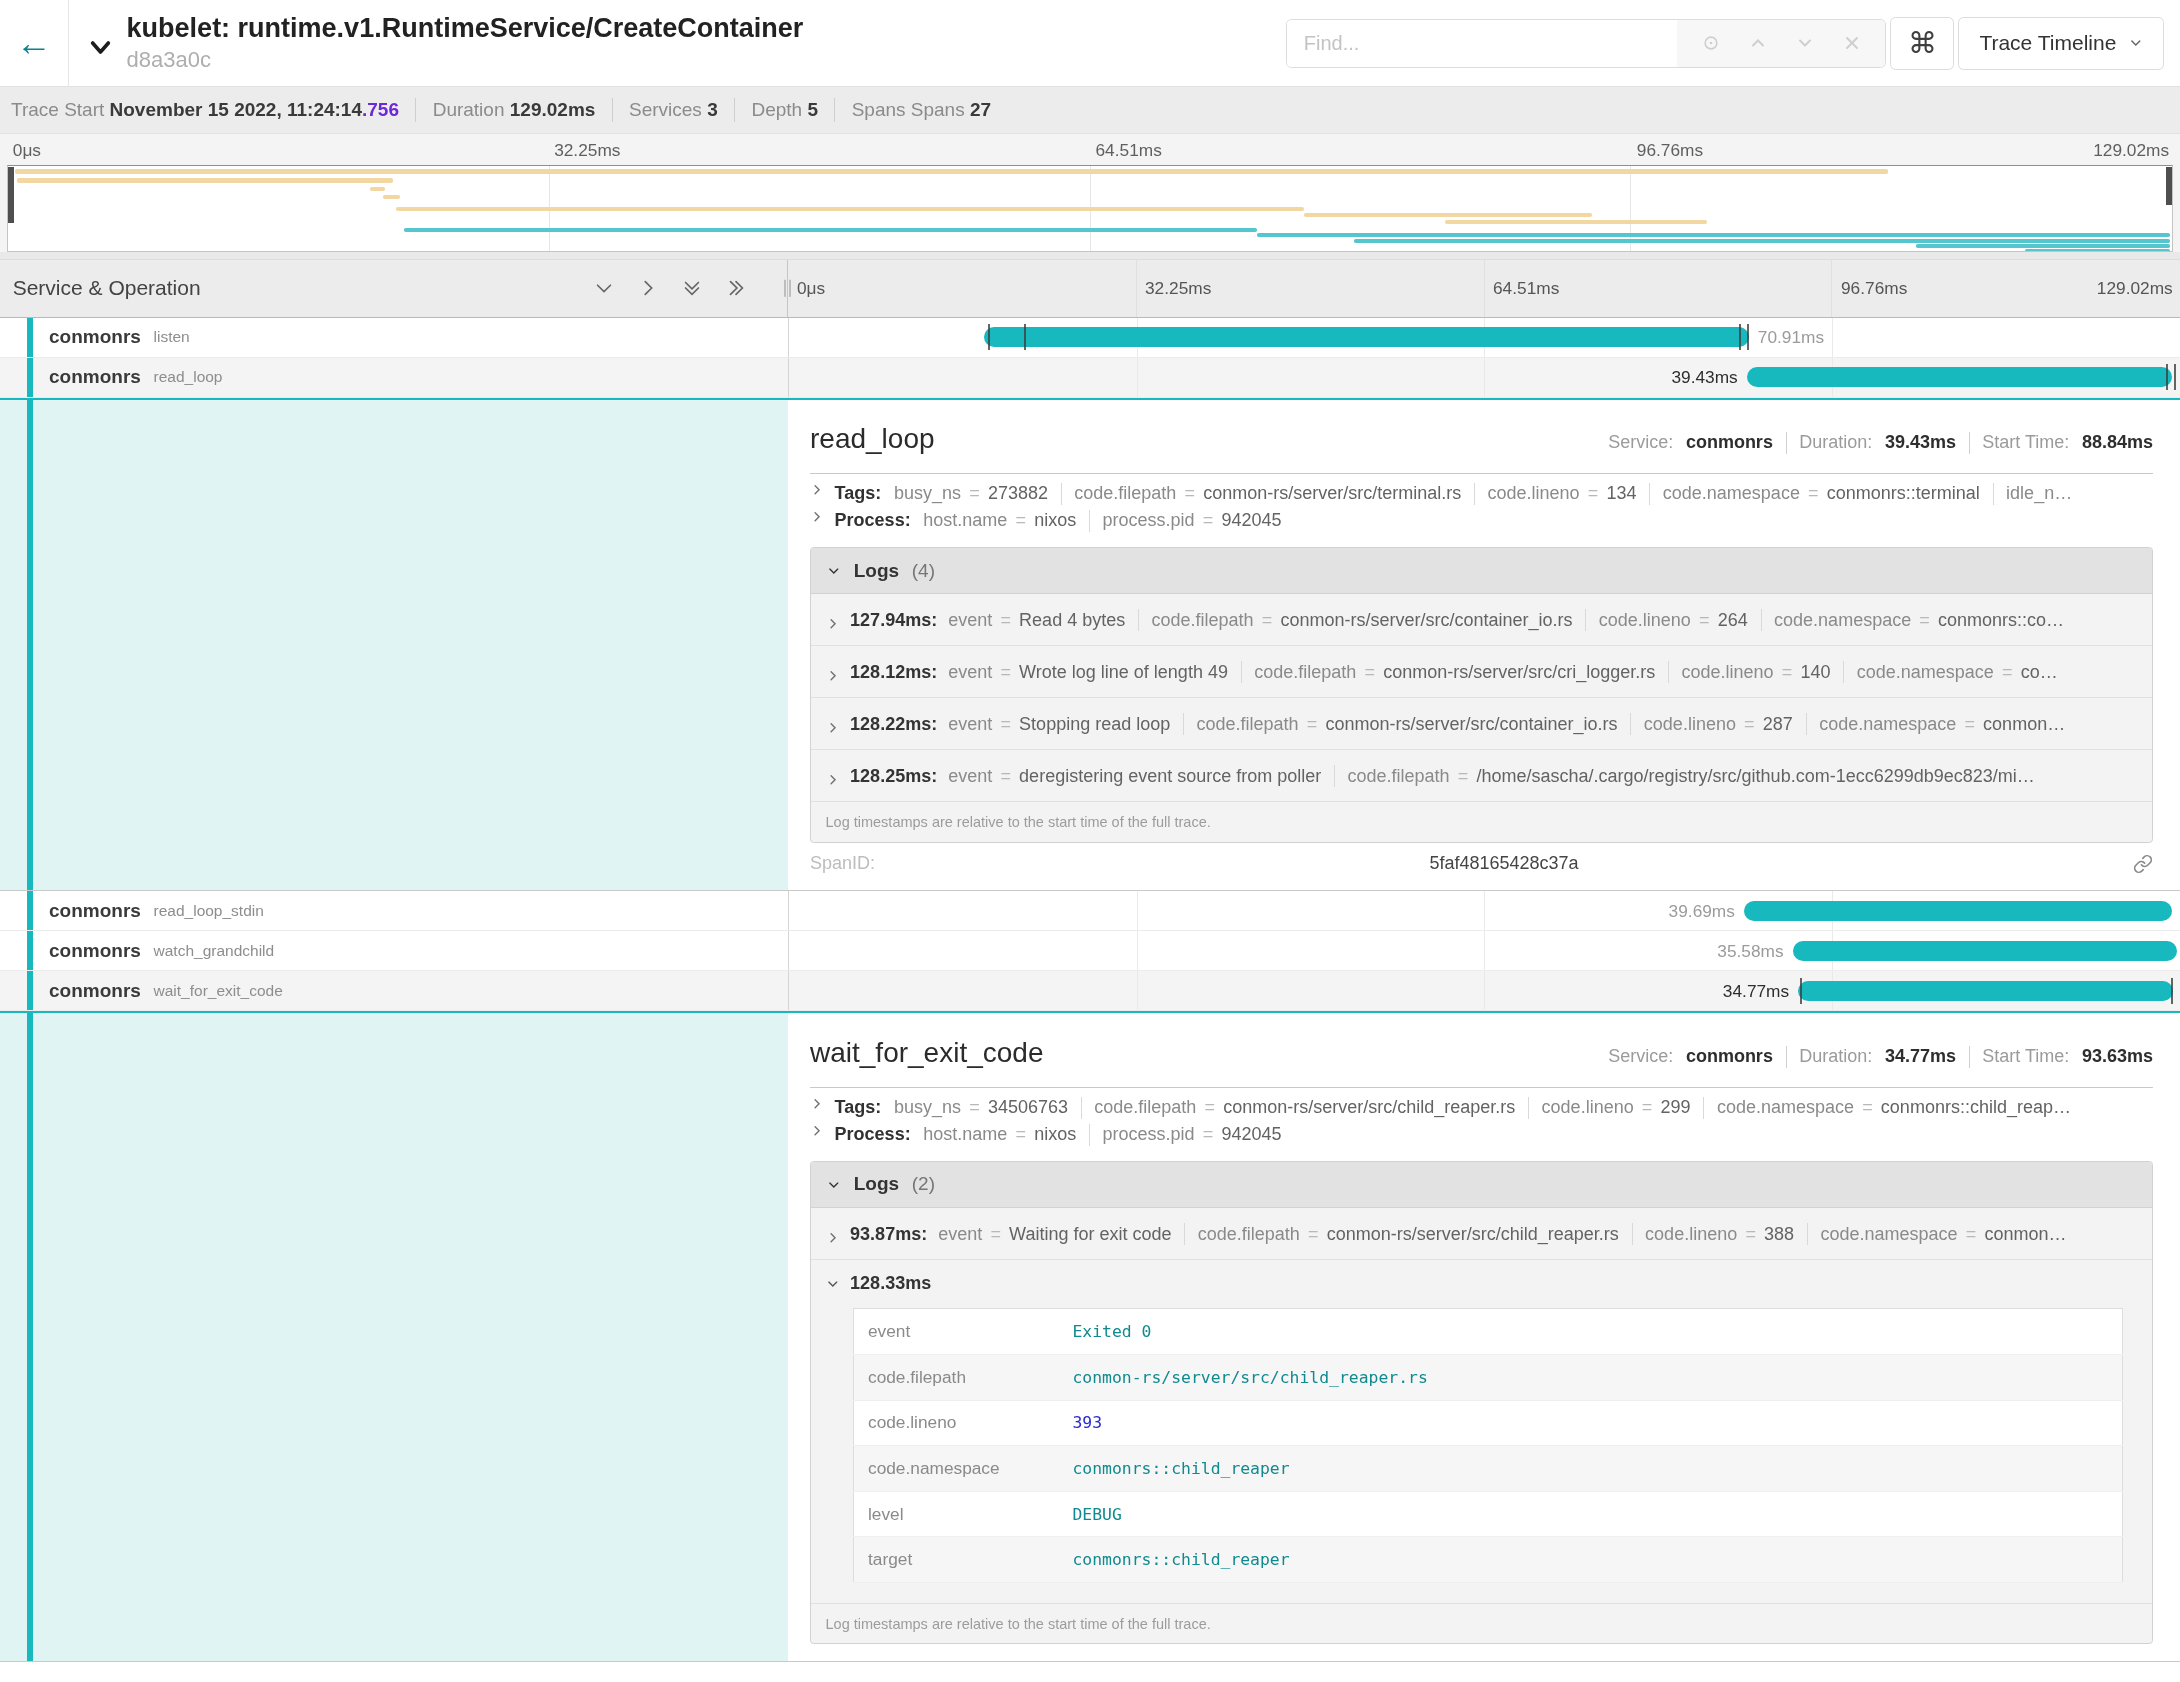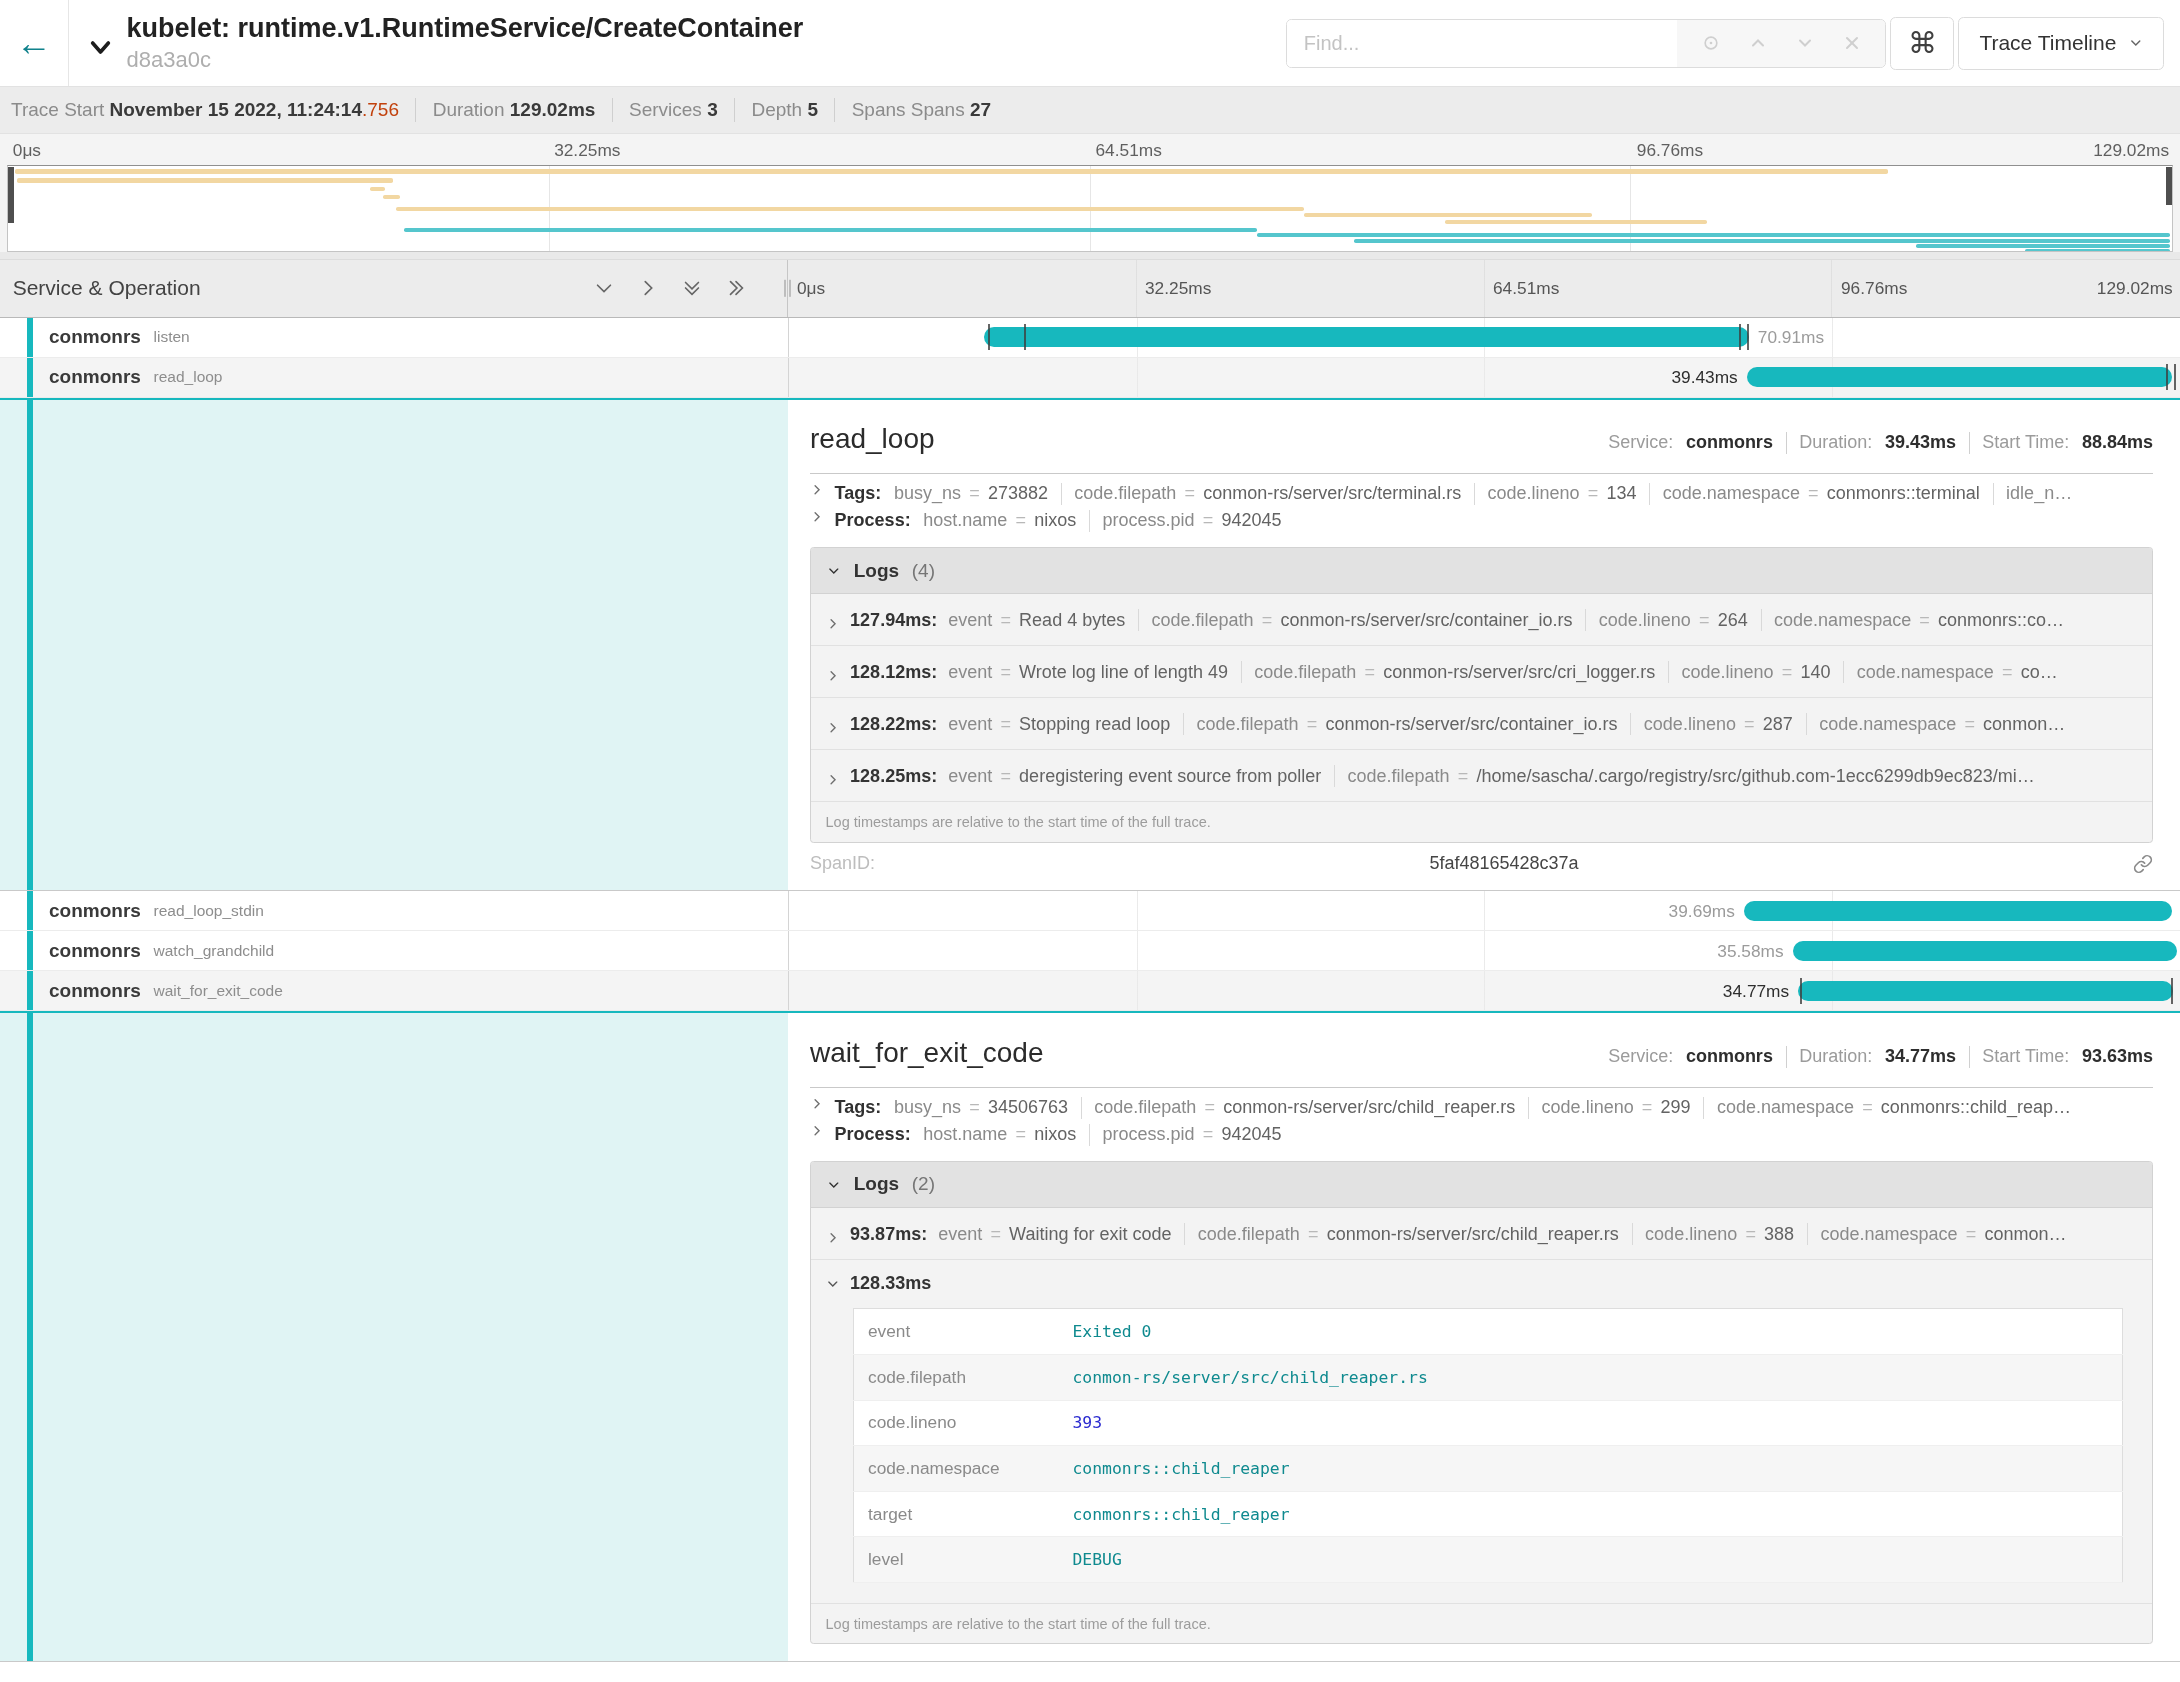--- a/index.html
+++ b/index.html
@@ -33,21 +33,21 @@
   .find-suffix{display:flex;align-items:center;gap:27px;padding:0 23.6px;background:#f7f7f7;color:#cfcfcf}
   .kbd-btn{height:53px;width:64px;background:#fff;border:0.9px solid #dcdcdc;border-radius:5.5px;
     display:flex;align-items:center;justify-content:center;font-size:29px;color:#3f3f3f;cursor:pointer}
   .view-btn{height:53px;background:#fff;border:0.9px solid #dcdcdc;border-radius:5.5px;display:flex;
     align-items:center;gap:12.7px;padding:0 20px;font-size:21px;color:#333;cursor:pointer;white-space:nowrap}
 
   
   .meta-bar{height:47px;background:#ececec;display:flex;align-items:center;padding:0 11px;
     font-size:19px;color:#8b8b8b;border-bottom:0.9px solid #e2e2e2}
   .meta-item b{color:#3a3a3a;font-weight:700}
-  .meta-item .frac{color:#c2410c;font-weight:400}
+  .meta-item .frac{color:#6d28d9;font-weight:700}
   .meta-sep{width:0.9px;height:23.6px;background:#cfcfcf;margin:0 16.4px}
 
   
   .mini{background:#f4f4f4;padding:3.6px 7.3px 0}
   .mini-labels{position:relative;height:27px;font-size:17.3px;color:#5f5f5f}
   .mini-labels span{position:absolute;top:2.7px}
   .ml-0{left:5.5px}.ml-1{left:calc(25% + 5.5px)}.ml-2{left:calc(50% + 5.5px)}
   .ml-3{left:calc(75% + 5.5px)}.ml-4{right:3.6px}
   .mini-canvas{position:relative;height:87px;background:#fff;border:0.9px solid #c4c4c4;border-top-color:#8f8f8f;
     overflow:hidden;
@@ -720,27 +720,27 @@
             </tr>
             <tr>
               <td class="fk">code.lineno</td>
               <td class="fv num">393</td>
             </tr>
             <tr>
               <td class="fk">code.namespace</td>
               <td class="fv">conmonrs::child_reaper</td>
             </tr>
             <tr>
+              <td class="fk">level</td>
+              <td class="fv">DEBUG</td>
+            </tr>
+            <tr>
               <td class="fk">target</td>
               <td class="fv">conmonrs::child_reaper</td>
             </tr>
-            <tr>
-              <td class="fk">level</td>
-              <td class="fv">DEBUG</td>
-            </tr>
           </tbody>
             </table>
         </div>
 
         <div class="logs-foot">Log timestamps are relative to the start time of the full trace.</div>
       </div>
 
     </div>
   </div>
 

